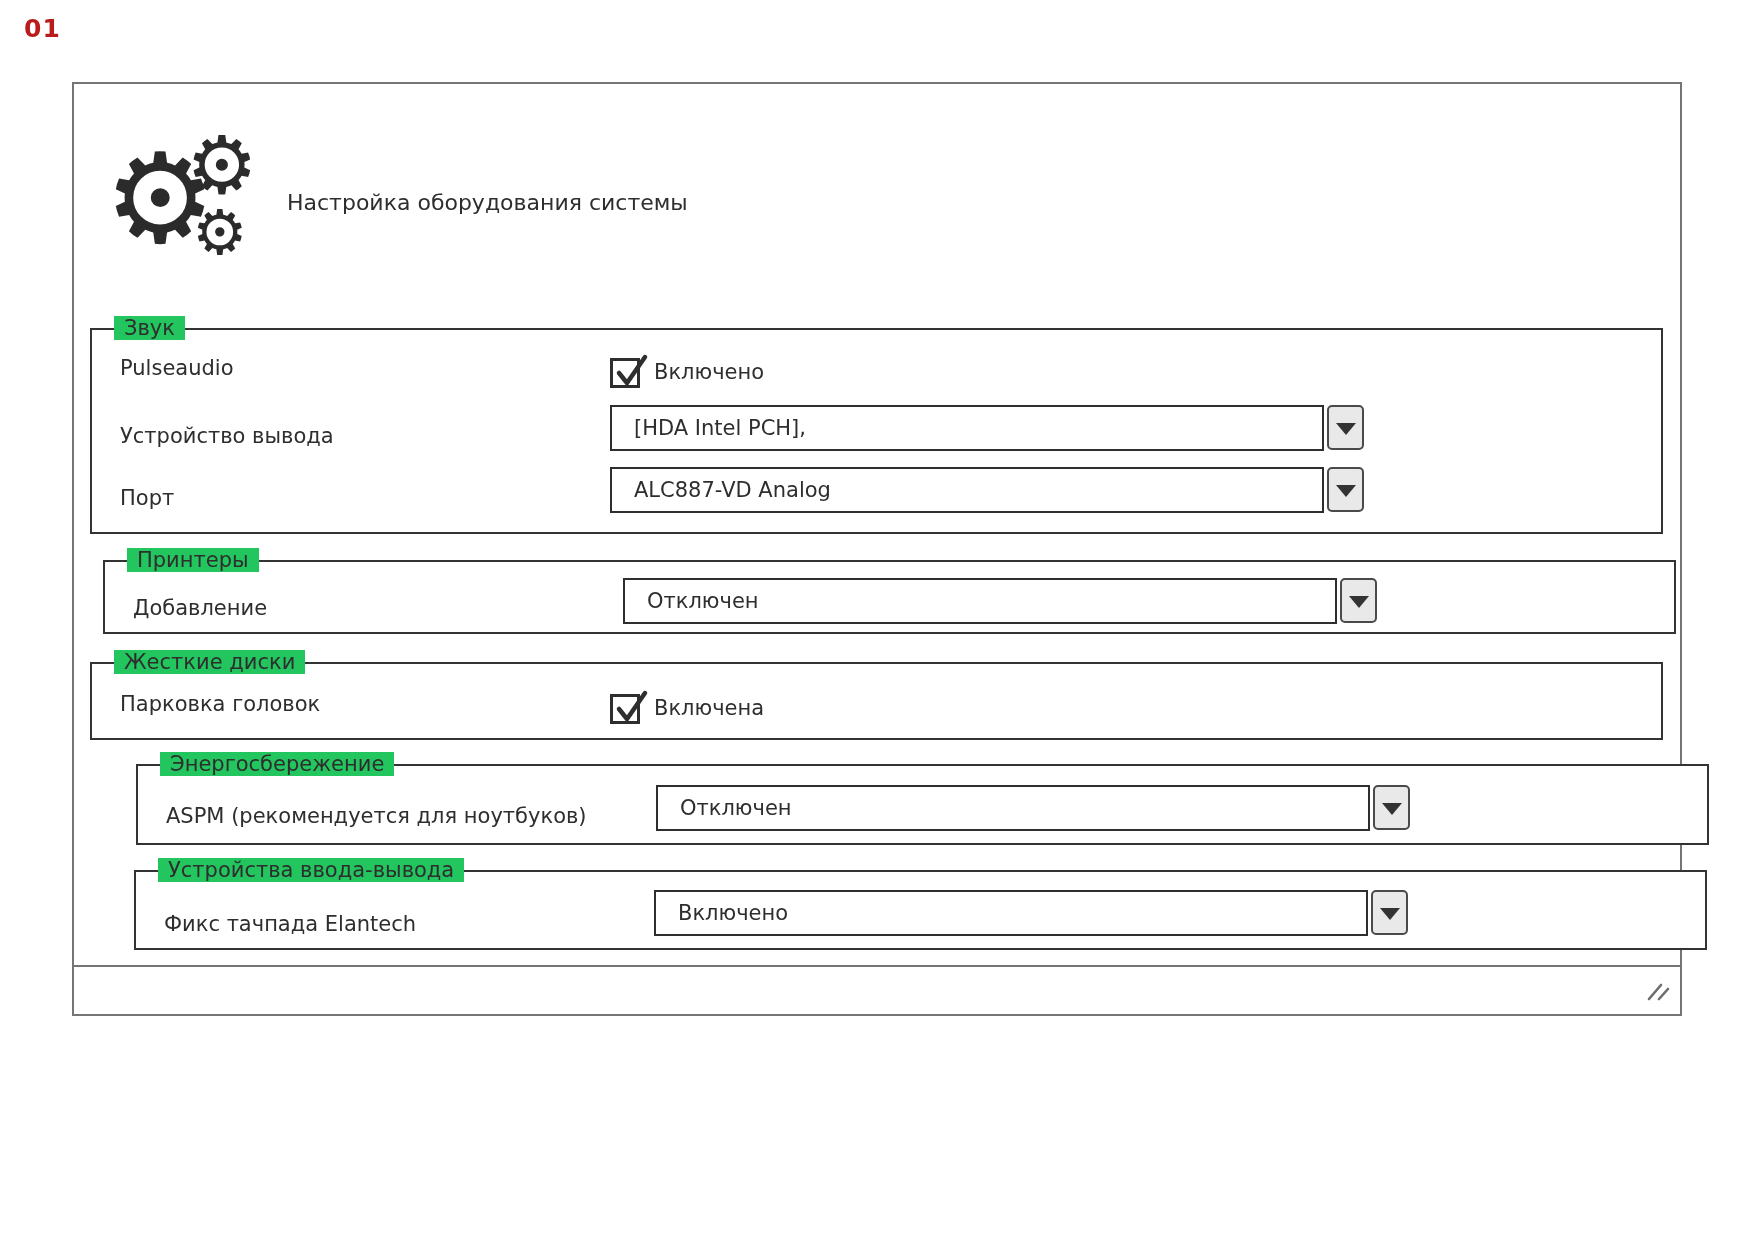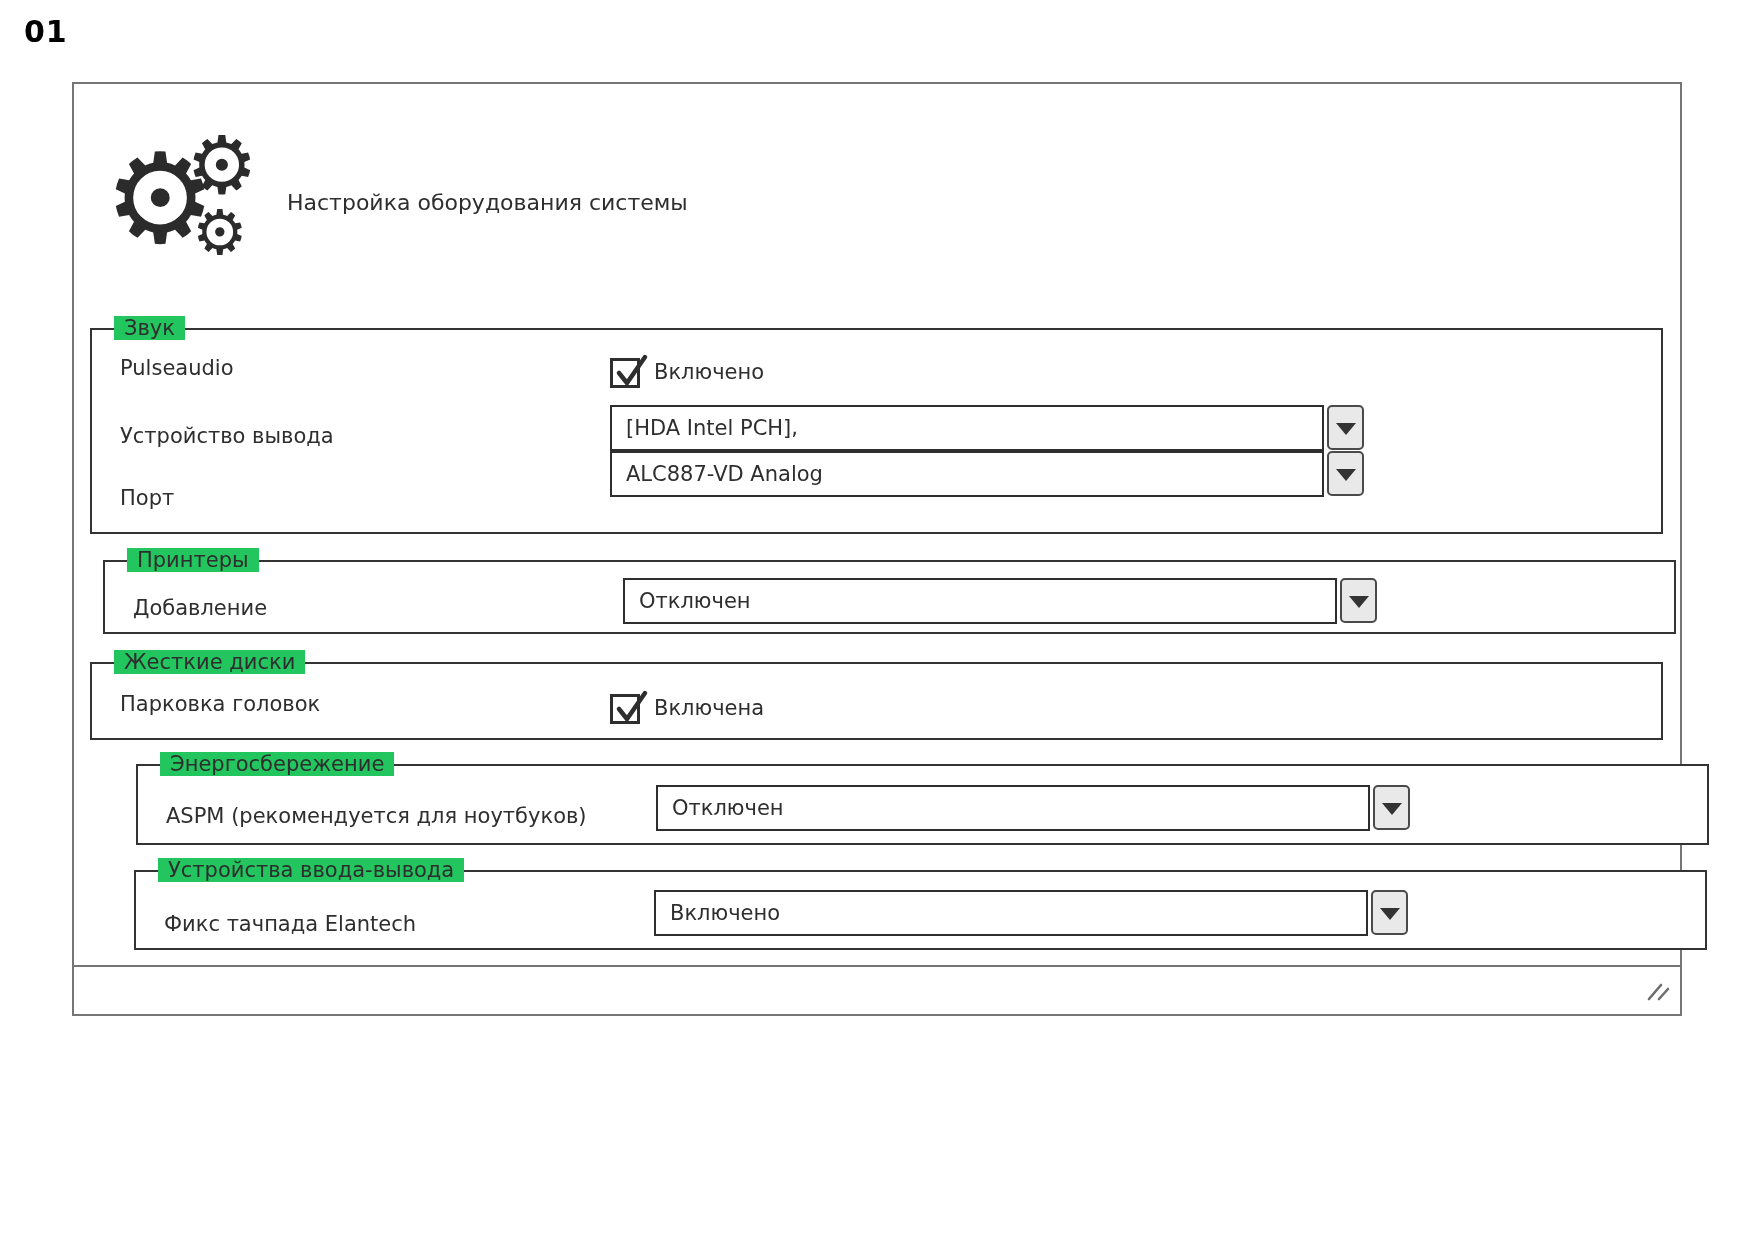--- a/index.html
+++ b/index.html
@@ -1,18 +1,18 @@
 <!DOCTYPE html>
 <html><head>
 <meta charset="utf-8">
 <style>
   html,body{margin:0;padding:0;background:#ffffff;}
   body{width:1753px;height:1240px;position:relative;font-family:"DejaVu Sans",sans-serif;color:#2e2e2e;}
 
-  .slide-num{position:absolute;left:24px;top:14px;font-size:30px;font-weight:bold;color:#000000;letter-spacing:1px;}
+  .slide-num{position:absolute;left:24px;top:14px;font-size:25px;font-weight:bold;color:#b91c1c;letter-spacing:1px;}
 
   .window{position:absolute;left:72px;top:82px;width:1610px;height:934px;border:2px solid #757575;background:#ffffff;box-sizing:border-box;}
 
   .titlebar{position:absolute;left:0;top:0;right:0;height:48px;border-bottom:2px solid #757575;background:#ffffff;}
   .title-text{position:absolute;left:16px;top:0;height:48px;line-height:48px;font-size:23px;color:#3a3a3a;white-space:nowrap;}
   .btn-min{position:absolute;right:76px;top:27px;width:22px;height:8px;background:#606060;cursor:pointer;}
   .btn-close{position:absolute;right:18px;top:10px;width:28px;height:28px;cursor:pointer;}
 
   .hdr-icon{position:absolute;left:30px;top:58px;width:170px;height:130px;color:#2b2b2b;}
   .gear{position:absolute;line-height:1;}
@@ -29,21 +29,21 @@
   .g5{top:786px;height:80px;margin-left:44px;}
   .legend{position:absolute;top:-14px;left:22px;background:#22c55e;padding:0 10px;font-size:21px;white-space:nowrap;}
 
   .row-label{position:absolute;left:28px;font-size:21px;white-space:nowrap;}
 
   .cb{position:absolute;left:518px;width:30px;height:30px;border:3px solid #2e2e2e;background:#fff;box-sizing:border-box;cursor:pointer;}
   .cb svg{position:absolute;left:1px;top:-12px;overflow:visible;}
   .cb-text{position:absolute;left:562px;font-size:21px;white-space:nowrap;}
 
   .dropdown{position:absolute;left:518px;width:754px;height:46px;}
-  .dd-field{position:absolute;left:0;top:0;width:714px;height:46px;border:2px solid #2e2e2e;box-sizing:border-box;background:#fff;font-size:21px;line-height:42px;padding-left:14px;white-space:nowrap;overflow:hidden;}
+  .dd-field{position:absolute;left:0;top:0;width:714px;height:46px;border:2px solid #2e2e2e;box-sizing:border-box;background:#fff;font-size:21px;line-height:42px;padding-left:22px;white-space:nowrap;overflow:hidden;}
   .dd-btn{position:absolute;left:717px;top:0;width:37px;height:45px;border:2px solid #4a4a4a;border-radius:5px;background:#e9e9e9;box-sizing:border-box;cursor:pointer;}
   .dd-tri{position:absolute;left:7px;top:16px;width:0;height:0;border-left:10px solid transparent;border-right:10px solid transparent;border-top:12px solid #333333;}
 
   .statusbar{position:absolute;left:0;right:0;bottom:0;height:47px;border-top:2px solid #757575;background:#ffffff;}
   .grip{position:absolute;right:8px;bottom:8px;}
 </style>
 </head>
 <body>
 
 <div class="slide-num">01</div>
@@ -71,21 +71,21 @@
 
     <div class="row-label" style="top:94px;">Устройство вывода</div>
     <div class="dropdown" style="top:75px;">
       <div class="dd-field">[HDA Intel PCH],</div>
       <div class="dd-btn">
           <span class="dd-tri"></span>
         </div>
     </div>
 
     <div class="row-label" style="top:156px;">Порт</div>
-    <div class="dropdown" style="top:121px;border-radius:23px;">
+    <div class="dropdown" style="top:137px;border-radius:23px;">
       <div class="dd-field">ALC887-VD Analog</div>
       <div class="dd-btn">
           <span class="dd-tri"></span>
         </div>
     </div>
   </div>
 
   <div class="group g2">
     <div class="legend">Принтеры</div>
     <div class="row-label" style="top:34px;">Добавление</div>

